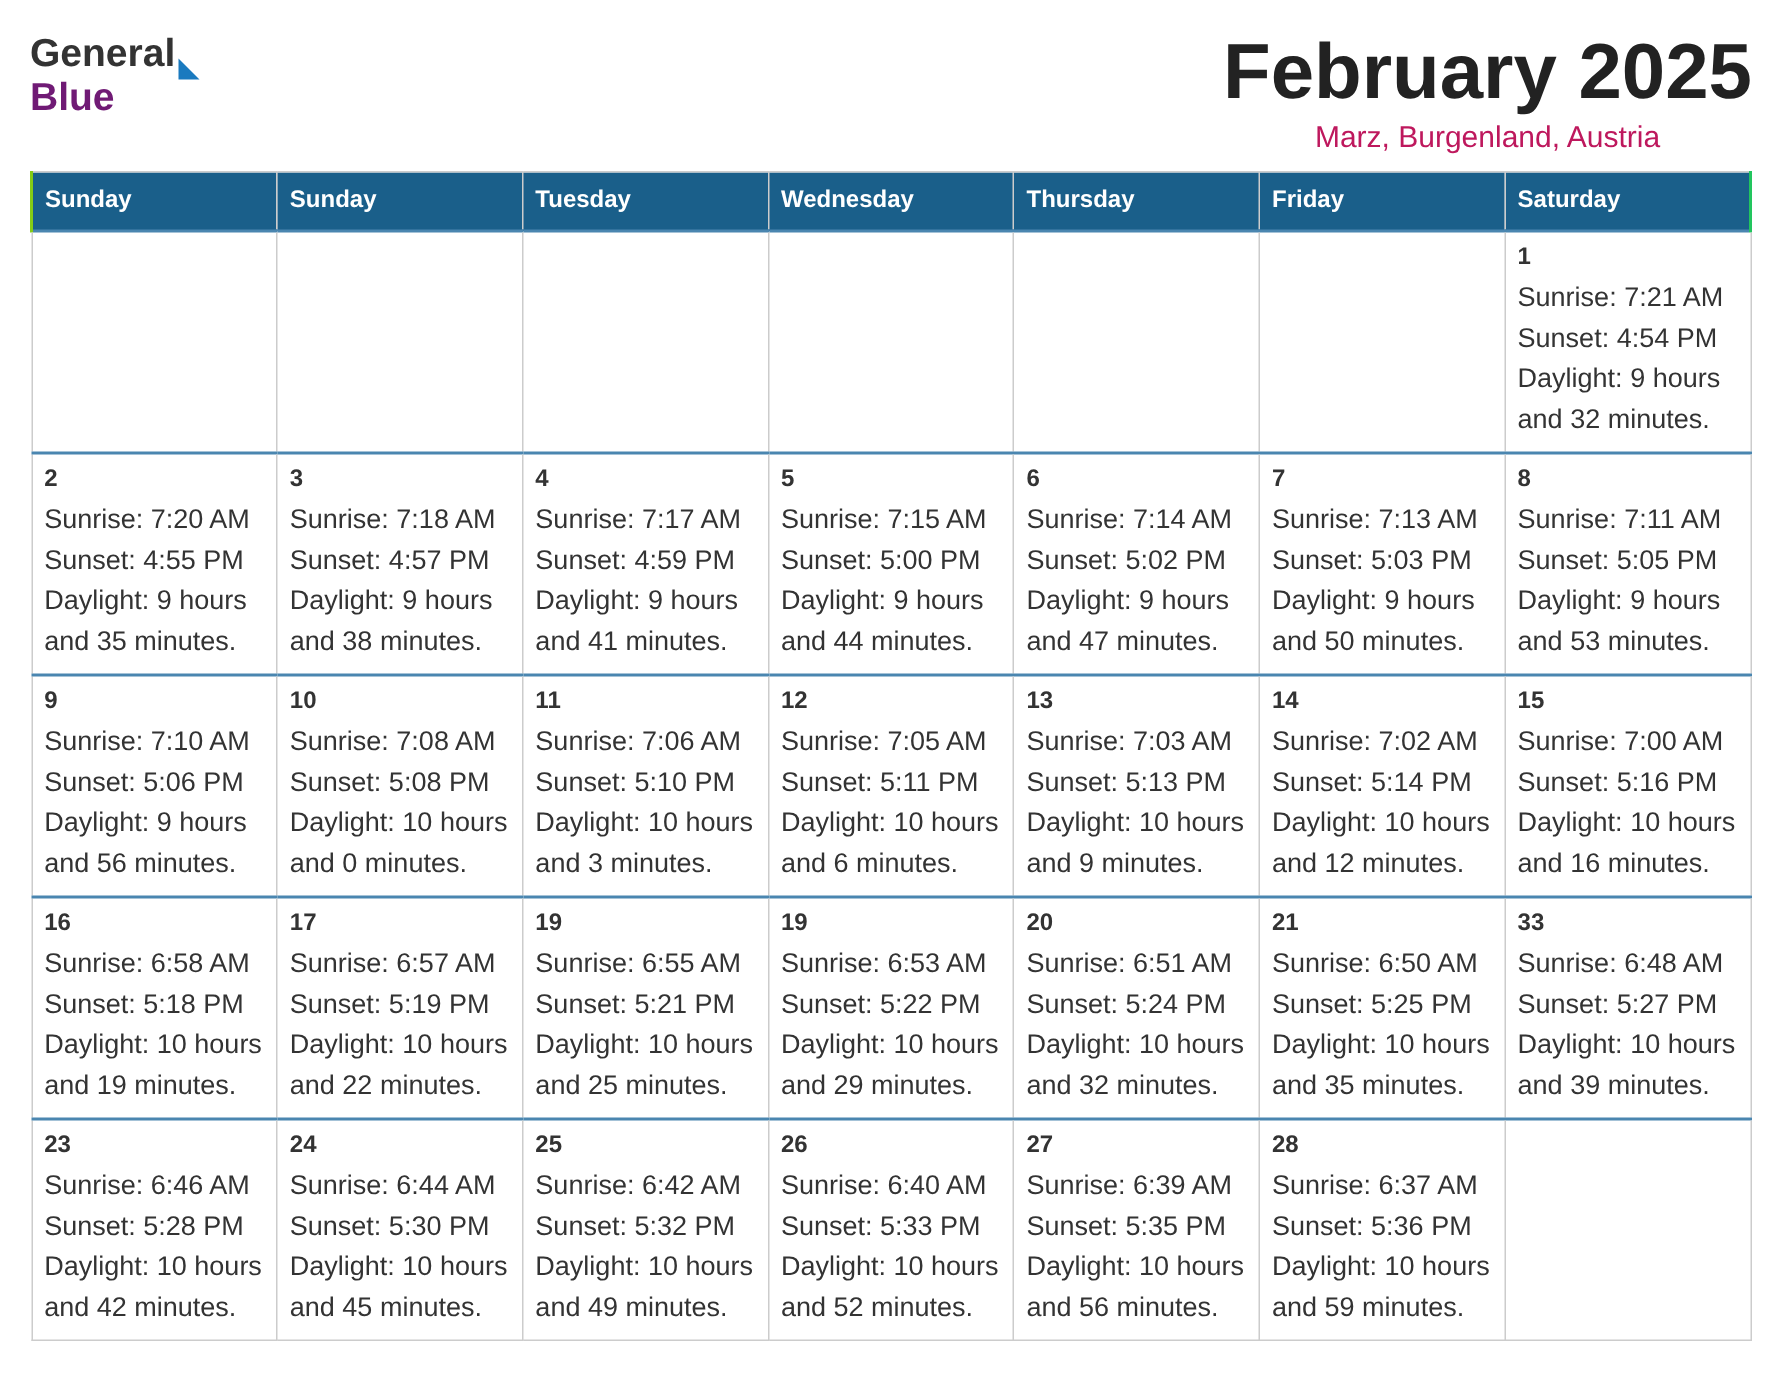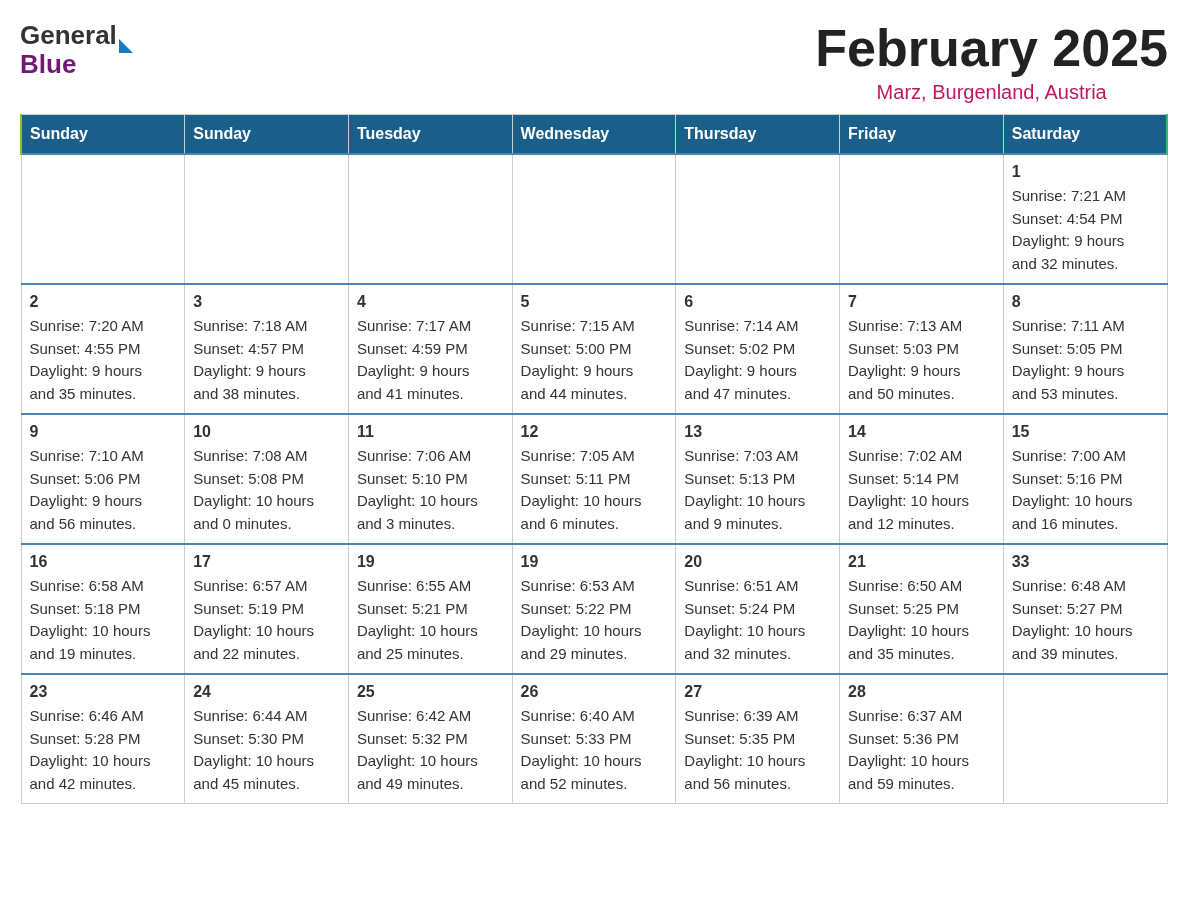--- a/index.html
+++ b/index.html
@@ -87,21 +87,21 @@
     .calendar tr td {
       border-top: 2px solid #4a86b0;
     }
     .day-number {
       font-size: 16px;
       font-weight: bold;
       margin-bottom: 4px;
       display: block;
     }
     .day-info {
-      font-size: 15px;
+      font-size: 18px;
       line-height: 1.5;
       color: #333;
     }
     .empty-cell {
       background: #f9f9f9;
     }
     .calendar thead th:first-child { border-left: 2px solid #84cc16; }
     .calendar thead th:last-child { border-right: 2px solid #22c55e; }
   </style>
 </head>

